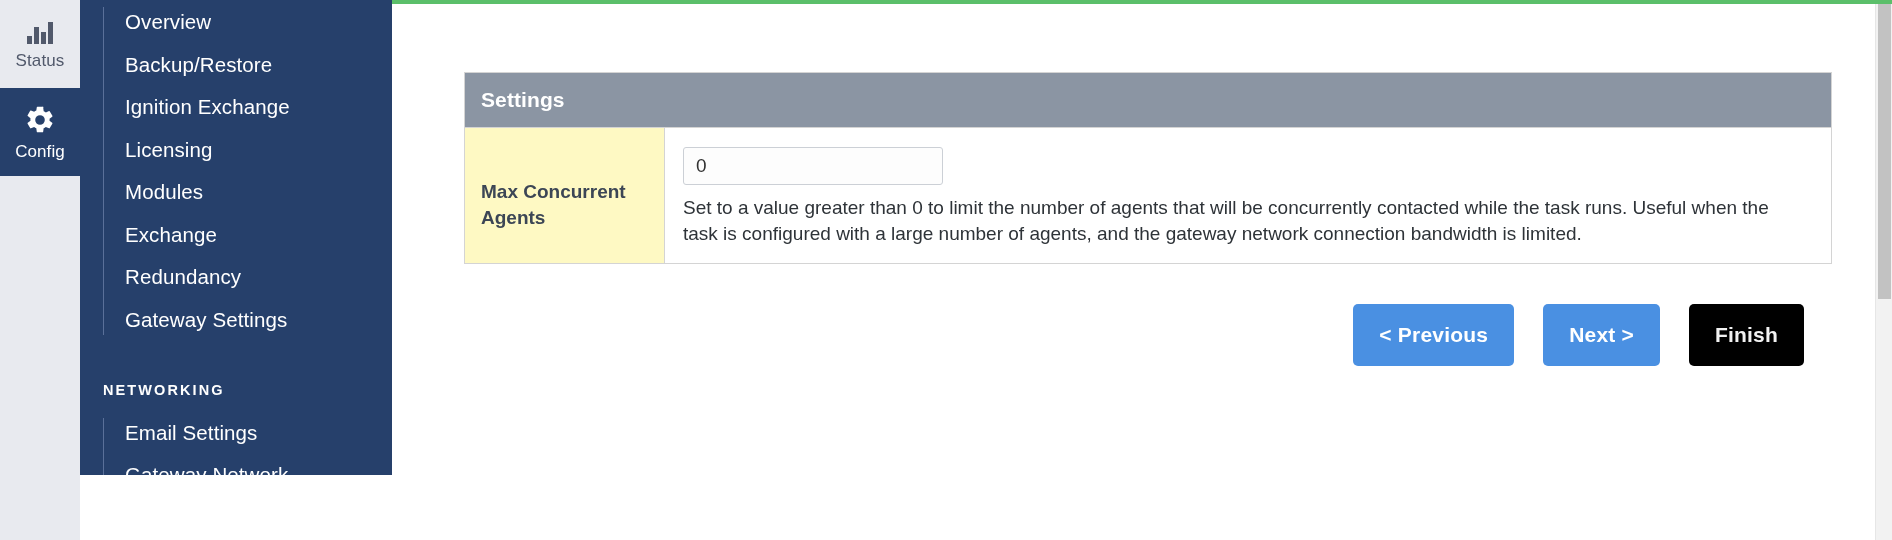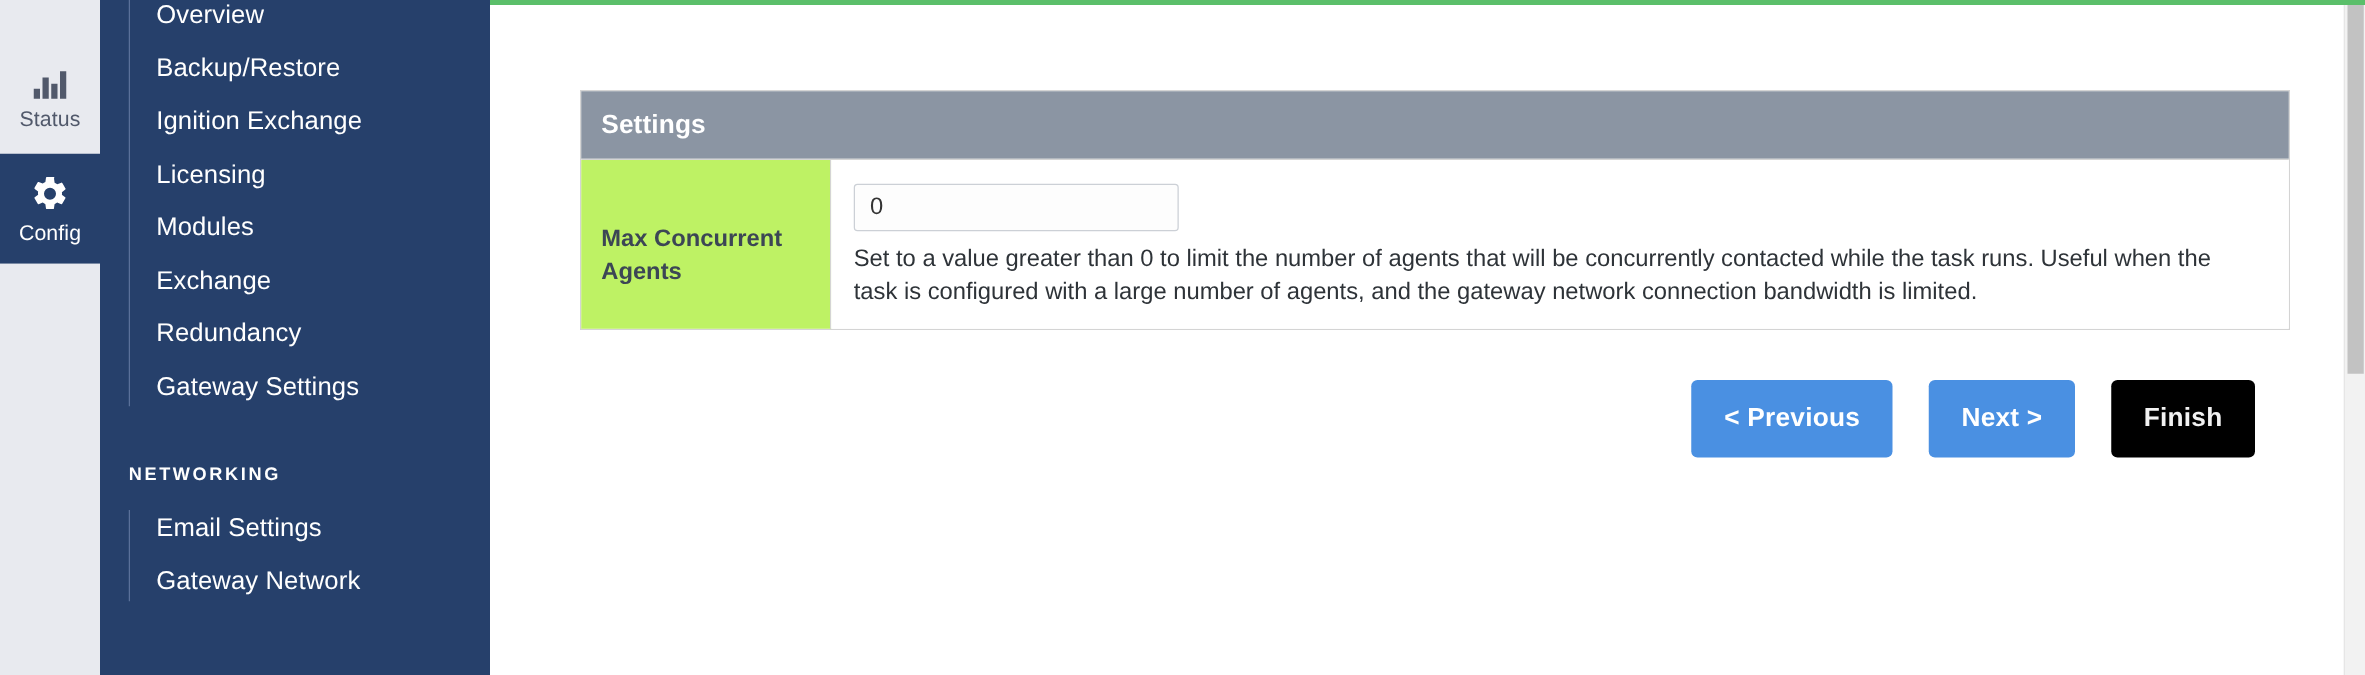--- a/index.html
+++ b/index.html
@@ -35,21 +35,20 @@
     display: flex;
     flex-direction: column;
     align-items: center;
     justify-content: center;
     gap: 7px;
   }
 
   .rail-item.active-light {
     background: #e8eaef;
     color: #51596b;
-    margin-top: 35px;
   }
 
   .rail-item.on-dark {
     background: #26406b;
     color: #ffffff;
   }
 
   .rail-label {
     font-size: 17px;
     letter-spacing: 0.1px;
@@ -62,23 +61,23 @@
     background: #e8eaef;
     width: 80px;
     height: 364px;
   }
 
   
   .nav {
     width: 312px;
     flex: 0 0 312px;
     background: #26406b;
-    height: 540px;
-    position: relative;
-    padding-top: 8px;
+    height: 475px;
+    position: relative;
+    padding-top: 18px;
     overflow: hidden;
   }
 
   .nav-group {
     position: relative;
     padding-left: 23px;
   }
 
   .nav-group.indented::before {
     content: "";
@@ -154,21 +153,21 @@
   }
 
   .settings-row {
     display: flex;
     align-items: stretch;
     border-top: 1px solid #d4d4d4;
   }
 
   .settings-label-cell {
     flex: 0 0 200px;
-    background: #bef264;
+    background: #fef9c3;
     border-right: 1px solid #d4d4d4;
     display: flex;
     align-items: center;
     padding: 36px 0 18px 16px;
   }
 
   .settings-label {
     color: #3c4655;
     font-size: 19px;
     font-weight: bold;

